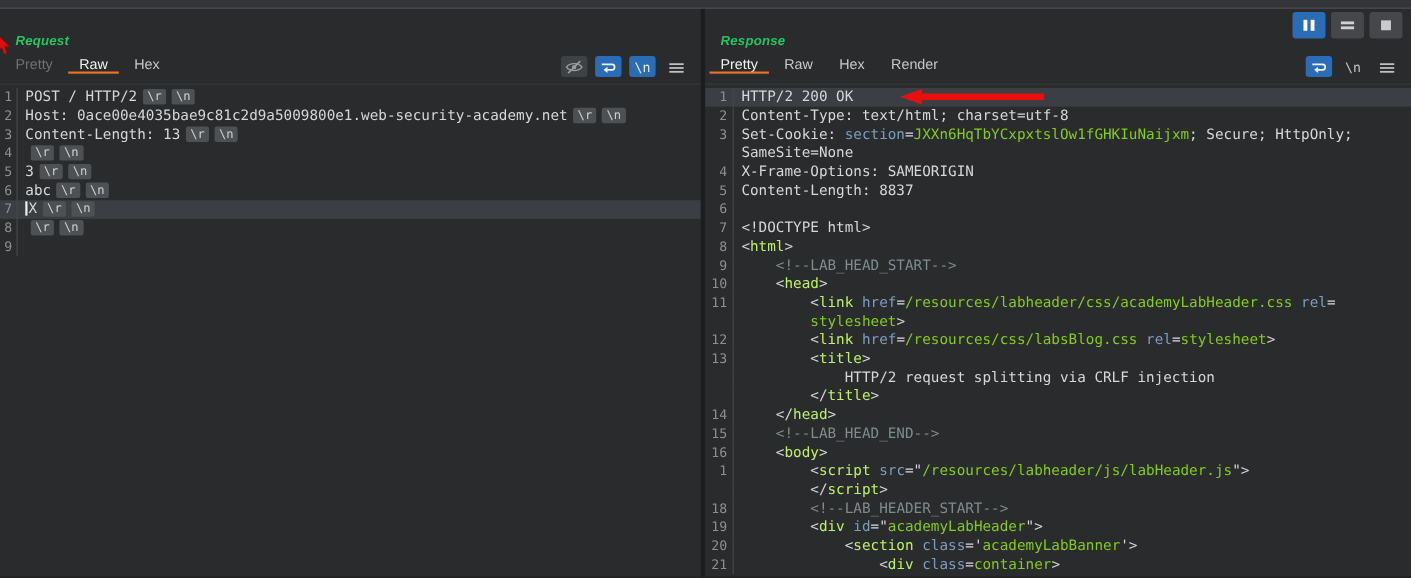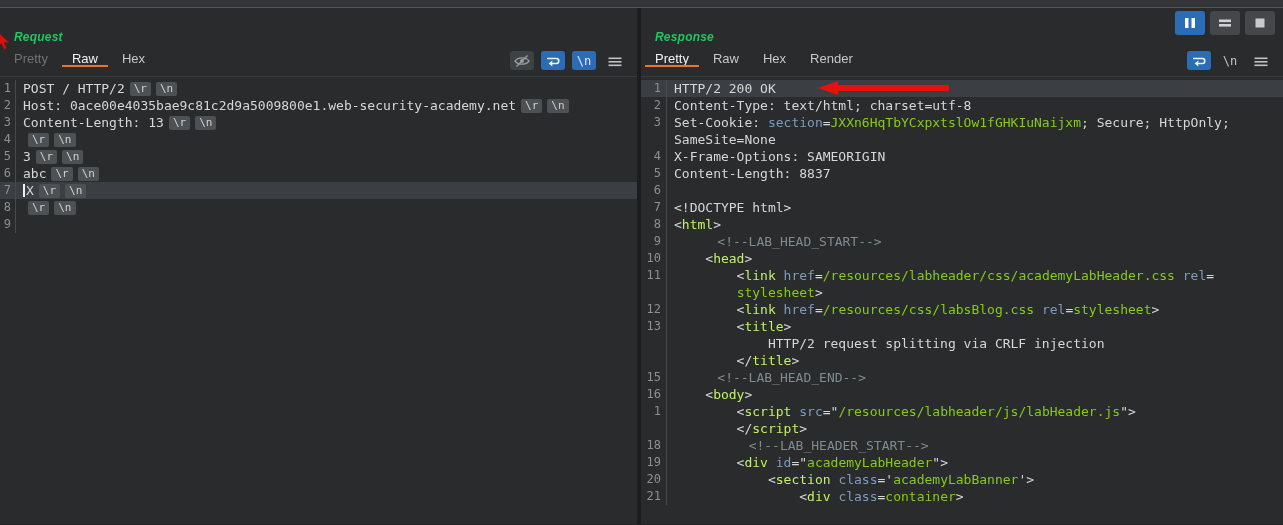--- a/index.html
+++ b/index.html
@@ -45,21 +45,21 @@
   .code-row { display:flex; height:17px; line-height:17px; white-space:pre; }
   .code-row.hl { background:#3b3e42; }
   .gutter { flex:none; text-align:right; color:#8d8f91; font-size:12px;
             border-right:1px solid #47494b; }
   .request .gutter { width:16px; padding-right:4px; }
   .response .gutter { width:26px; padding-right:5px; }
   .code { padding-left:7px; white-space:pre; }
   .seg.c-tag { color:#bef264; }
   .seg.c-attr { color:#7e9cc0; }
   .seg.c-val { color:#84cc16; }
-  .seg.c-comment { color:#7f8b8e;margin-left:12px; }
+  .seg.c-comment { color:#7f8b8e; }
   .chip { display:inline-block; background:#4e5154; color:#ced1d2; font-size:11px;
           line-height:14px; padding:0 4px; border-radius:2px; margin-left:5px;
           vertical-align:1px; }
   .cursor { display:inline-block; width:2px; height:13px; background:#f0f0f0;
             vertical-align:-2px; margin-right:1px; }
 
   .red-arrow { position:absolute; left:177px; top:4px; width:131px; height:14px; }
   .red-arrow .head { position:absolute; left:0; top:0; width:0; height:0;
                      border-top:7px solid transparent; border-bottom:7px solid transparent;
                      border-right:20px solid #e8100c; }
@@ -186,20 +186,21 @@
           <div class="code-row"><span class="gutter">7</span><span class="code"><span class="seg">&lt;!DOCTYPE html&gt;</span></span></div>
           <div class="code-row"><span class="gutter">8</span><span class="code"><span class="seg">&lt;</span><span class="seg c-tag">html</span><span class="seg">&gt;</span></span></div>
           <div class="code-row"><span class="gutter">9</span><span class="code"><span class="seg">    </span><span class="seg c-comment">&lt;!--LAB_HEAD_START--&gt;</span></span></div>
           <div class="code-row"><span class="gutter">10</span><span class="code"><span class="seg">    &lt;</span><span class="seg c-tag">head</span><span class="seg">&gt;</span></span></div>
           <div class="code-row"><span class="gutter">11</span><span class="code"><span class="seg">        &lt;</span><span class="seg c-tag">link</span><span class="seg"> </span><span class="seg c-attr">href</span><span class="seg">=</span><span class="seg c-val">/resources/labheader/css/academyLabHeader.css</span><span class="seg"> </span><span class="seg c-attr">rel</span><span class="seg">=</span></span></div>
           <div class="code-row"><span class="gutter"></span><span class="code"><span class="seg">        </span><span class="seg c-val">stylesheet</span><span class="seg">&gt;</span></span></div>
           <div class="code-row"><span class="gutter">12</span><span class="code"><span class="seg">        &lt;</span><span class="seg c-tag">link</span><span class="seg"> </span><span class="seg c-attr">href</span><span class="seg">=</span><span class="seg c-val">/resources/css/labsBlog.css</span><span class="seg"> </span><span class="seg c-attr">rel</span><span class="seg">=</span><span class="seg c-val">stylesheet</span><span class="seg">&gt;</span></span></div>
           <div class="code-row"><span class="gutter">13</span><span class="code"><span class="seg">        &lt;</span><span class="seg c-tag">title</span><span class="seg">&gt;</span></span></div>
           <div class="code-row"><span class="gutter"></span><span class="code"><span class="seg">            HTTP/2 request splitting via CRLF injection</span></span></div>
           <div class="code-row"><span class="gutter"></span><span class="code"><span class="seg">        &lt;/</span><span class="seg c-tag">title</span><span class="seg">&gt;</span></span></div>
+          <div class="code-row"><span class="gutter">14</span><span class="code"><span class="seg">    &lt;/</span><span class="seg c-tag">head</span><span class="seg">&gt;</span></span></div>
           <div class="code-row"><span class="gutter">15</span><span class="code"><span class="seg">    </span><span class="seg c-comment">&lt;!--LAB_HEAD_END--&gt;</span></span></div>
           <div class="code-row"><span class="gutter">16</span><span class="code"><span class="seg">    &lt;</span><span class="seg c-tag">body</span><span class="seg">&gt;</span></span></div>
           <div class="code-row"><span class="gutter">1</span><span class="code"><span class="seg">        &lt;</span><span class="seg c-tag">script</span><span class="seg"> </span><span class="seg c-attr">src</span><span class="seg">="</span><span class="seg c-val">/resources/labheader/js/labHeader.js</span><span class="seg">"&gt;</span></span></div>
           <div class="code-row"><span class="gutter"></span><span class="code"><span class="seg">        &lt;/</span><span class="seg c-tag">script</span><span class="seg">&gt;</span></span></div>
           <div class="code-row"><span class="gutter">18</span><span class="code"><span class="seg">        </span><span class="seg c-comment">&lt;!--LAB_HEADER_START--&gt;</span></span></div>
           <div class="code-row"><span class="gutter">19</span><span class="code"><span class="seg">        &lt;</span><span class="seg c-tag">div</span><span class="seg"> </span><span class="seg c-attr">id</span><span class="seg">="</span><span class="seg c-val">academyLabHeader</span><span class="seg">"&gt;</span></span></div>
           <div class="code-row"><span class="gutter">20</span><span class="code"><span class="seg">            &lt;</span><span class="seg c-tag">section</span><span class="seg"> </span><span class="seg c-attr">class</span><span class="seg">='</span><span class="seg c-val">academyLabBanner</span><span class="seg">'&gt;</span></span></div>
           <div class="code-row"><span class="gutter">21</span><span class="code"><span class="seg">                &lt;</span><span class="seg c-tag">div</span><span class="seg"> </span><span class="seg c-attr">class</span><span class="seg">=</span><span class="seg c-val">container</span><span class="seg">&gt;</span></span></div>
         </div>
     </section>

